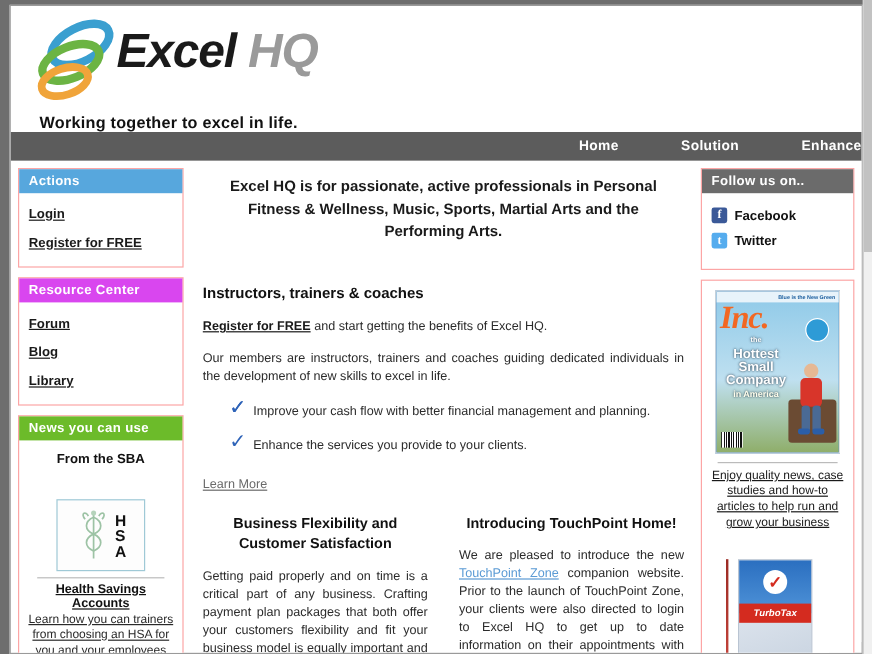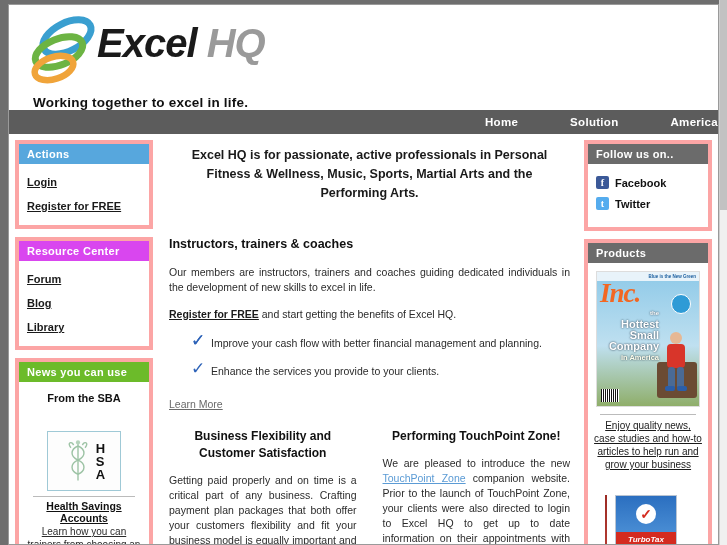--- a/index.html
+++ b/index.html
@@ -42,21 +42,21 @@
     text-decoration:none; margin-left:52px;
     letter-spacing:0.3px;
   }
   
   .body { display:flex; height:401px; background:#fff; padding-top:6px; }
   .col-left  { width:144px; flex:0 0 144px; padding-left:6px; }
   .col-main  { flex:1 1 auto; padding:0 14px 11px 16px; }
   .col-right { width:134px; flex:0 0 134px; padding-right:6px; }
 
   
-  .panel { border:4px solid #fca5a5; background:#fff; margin-bottom:8px; }
+  .panel { border:1px solid #fca5a5; background:#fff; margin-bottom:8px; }
   .panel-hd {
     font-size:11px; font-weight:bold; color:#ffffff;
     padding:4px 0 4px 8px; letter-spacing:0.3px;
   }
   .hd-blue   { background:#57a7dd; }
   .hd-orange { background:#f5b košík; }
   .hd-orange { background:#d946ef; }
   .hd-green  { background:#6cbb2a; }
   .hd-gray   { background:#6b6b6b; }
   .panel-bd { padding:7px 8px 9px 8px; }
@@ -157,21 +157,21 @@
   .inc-band { position:absolute; left:0; right:0; top:0; height:9px; background:#e8f3fa; }
   .inc-band span { font-size:4.5px; color:#1b5e9e; font-weight:bold; line-height:9px; display:block; text-align:right; padding-right:3px; }
   .inc-logo {
     position:absolute; left:3px; top:8px; font-size:27px; font-weight:bold;
     font-style:italic; color:#f26722; font-family:"Liberation Serif", serif;
     line-height:26px; letter-spacing:-1px;
   }
   .inc-head {
     position:absolute; left:4px; top:36px; width:58px;
     font-size:11px; font-weight:bold; color:#fff; line-height:11px;
-    text-shadow:0 0 2px #123; text-align:right;
+    text-shadow:0 0 2px #123; text-align:center;
   }
   .inc-head em { font-style:normal; font-size:6px; display:block; }
   .inc-sub { font-size:7.5px; color:#ffe; display:block; }
   .inc-person {
     position:absolute; right:6px; bottom:14px; width:34px; height:62px;
   }
   .inc-chair { position:absolute; right:2px; bottom:8px; width:40px; height:36px; background:#6b4b33; border-radius:3px; }
   .inc-barcode { position:absolute; left:4px; bottom:4px; width:18px; height:13px;
     background:repeating-linear-gradient(90deg,#111 0 1px,#fff 1px 2px); }
   .inc-seal { position:absolute; right:8px; top:22px; width:20px; height:20px;
@@ -212,21 +212,21 @@
     <div class="brand">
       <span class="b1">Excel</span>
       <span class="b2">HQ</span>
     </div>
     <div class="tagline">Working together to excel in life.</div>
   </div>
 
   <div class="nav">
     <a href="#">Home</a>
     <a href="#">Solution</a>
-    <a href="#">America</a>
+    <a href="#">Enhance</a>
   </div>
 
   <div class="body">
 
     <div class="col-left">
 
       <div class="panel">
         <div class="panel-hd hd-blue">Actions</div>
         <div class="panel-bd">
           <a href="#" class="side-link">Login</a>
@@ -267,25 +267,25 @@
       </div>
 
     </div>
 
     <div class="col-main">
 
       <div class="intro">Excel HQ is for passionate, active professionals in Personal Fitness &amp; Wellness, Music, Sports, Martial Arts and the Performing Arts.</div>
 
       <div class="sec-title">Instructors, trainers &amp; coaches</div>
 
-      <p class="para">Our members are instructors, trainers and coaches guiding dedicated individuals in the development of new skills to excel in life.</p>
-
       <p class="para">
         <a href="#" class="strong-link">Register for FREE</a><span> and start getting the benefits of Excel HQ.</span>
       </p>
+
+      <p class="para">Our members are instructors, trainers and coaches guiding dedicated individuals in the development of new skills to excel in life.</p>
 
       <ul class="checks">
         <li>
           <span class="check-mark">✓</span>
         </li>
         <li>
           <span class="check-mark">✓</span>
           <span>Improve your cash flow with better financial management and planning.</span>
         </li>
         <li>
@@ -295,21 +295,21 @@
       </ul>
 
       <a href="#" class="learn-more">Learn More</a>
 
       <div class="two-col">
         <div class="col">
           <div class="col-h">Business Flexibility and Customer Satisfaction</div>
           <p class="para">Getting paid properly and on time is a critical part of any business. Crafting payment plan packages that both offer your customers flexibility and fit your business model is equally important and can be a</p>
         </div>
         <div class="col">
-          <div class="col-h">Performing TouchPoint Zone!</div>
+          <div class="col-h">Introducing TouchPoint Home!</div>
           <p class="para"><span>We are pleased to introduce the new </span><a href="#" class="tp-link">TouchPoint Zone</a><span> companion website. Prior to the launch of TouchPoint Zone, your clients were also directed to login to Excel HQ to get up to date information on their appointments with you, a history of their</span></p>
         </div>
       </div>
 
     </div>
 
     <div class="col-right">
 
       <div class="panel">
         <div class="panel-hd hd-gray">Follow us on..</div>
@@ -319,21 +319,20 @@
             <span>Facebook</span>
           </a>
           <a href="#">
             <span class="sq-icon tw">t</span>
             <span>Twitter</span>
           </a>
         </div>
       </div>
 
       <div class="panel">
-        <div class="panel-hd hd-gray">Products</div>
 
         <div class="prod-bd">
           <div class="prod-img">
             <div class="inc-sky"></div>
             <div class="inc-band">
                 <span>Blue is the New Green</span>
               </div>
             <div class="inc-logo">Inc.</div>
             <div class="inc-seal"></div>
             <div class="inc-head">

